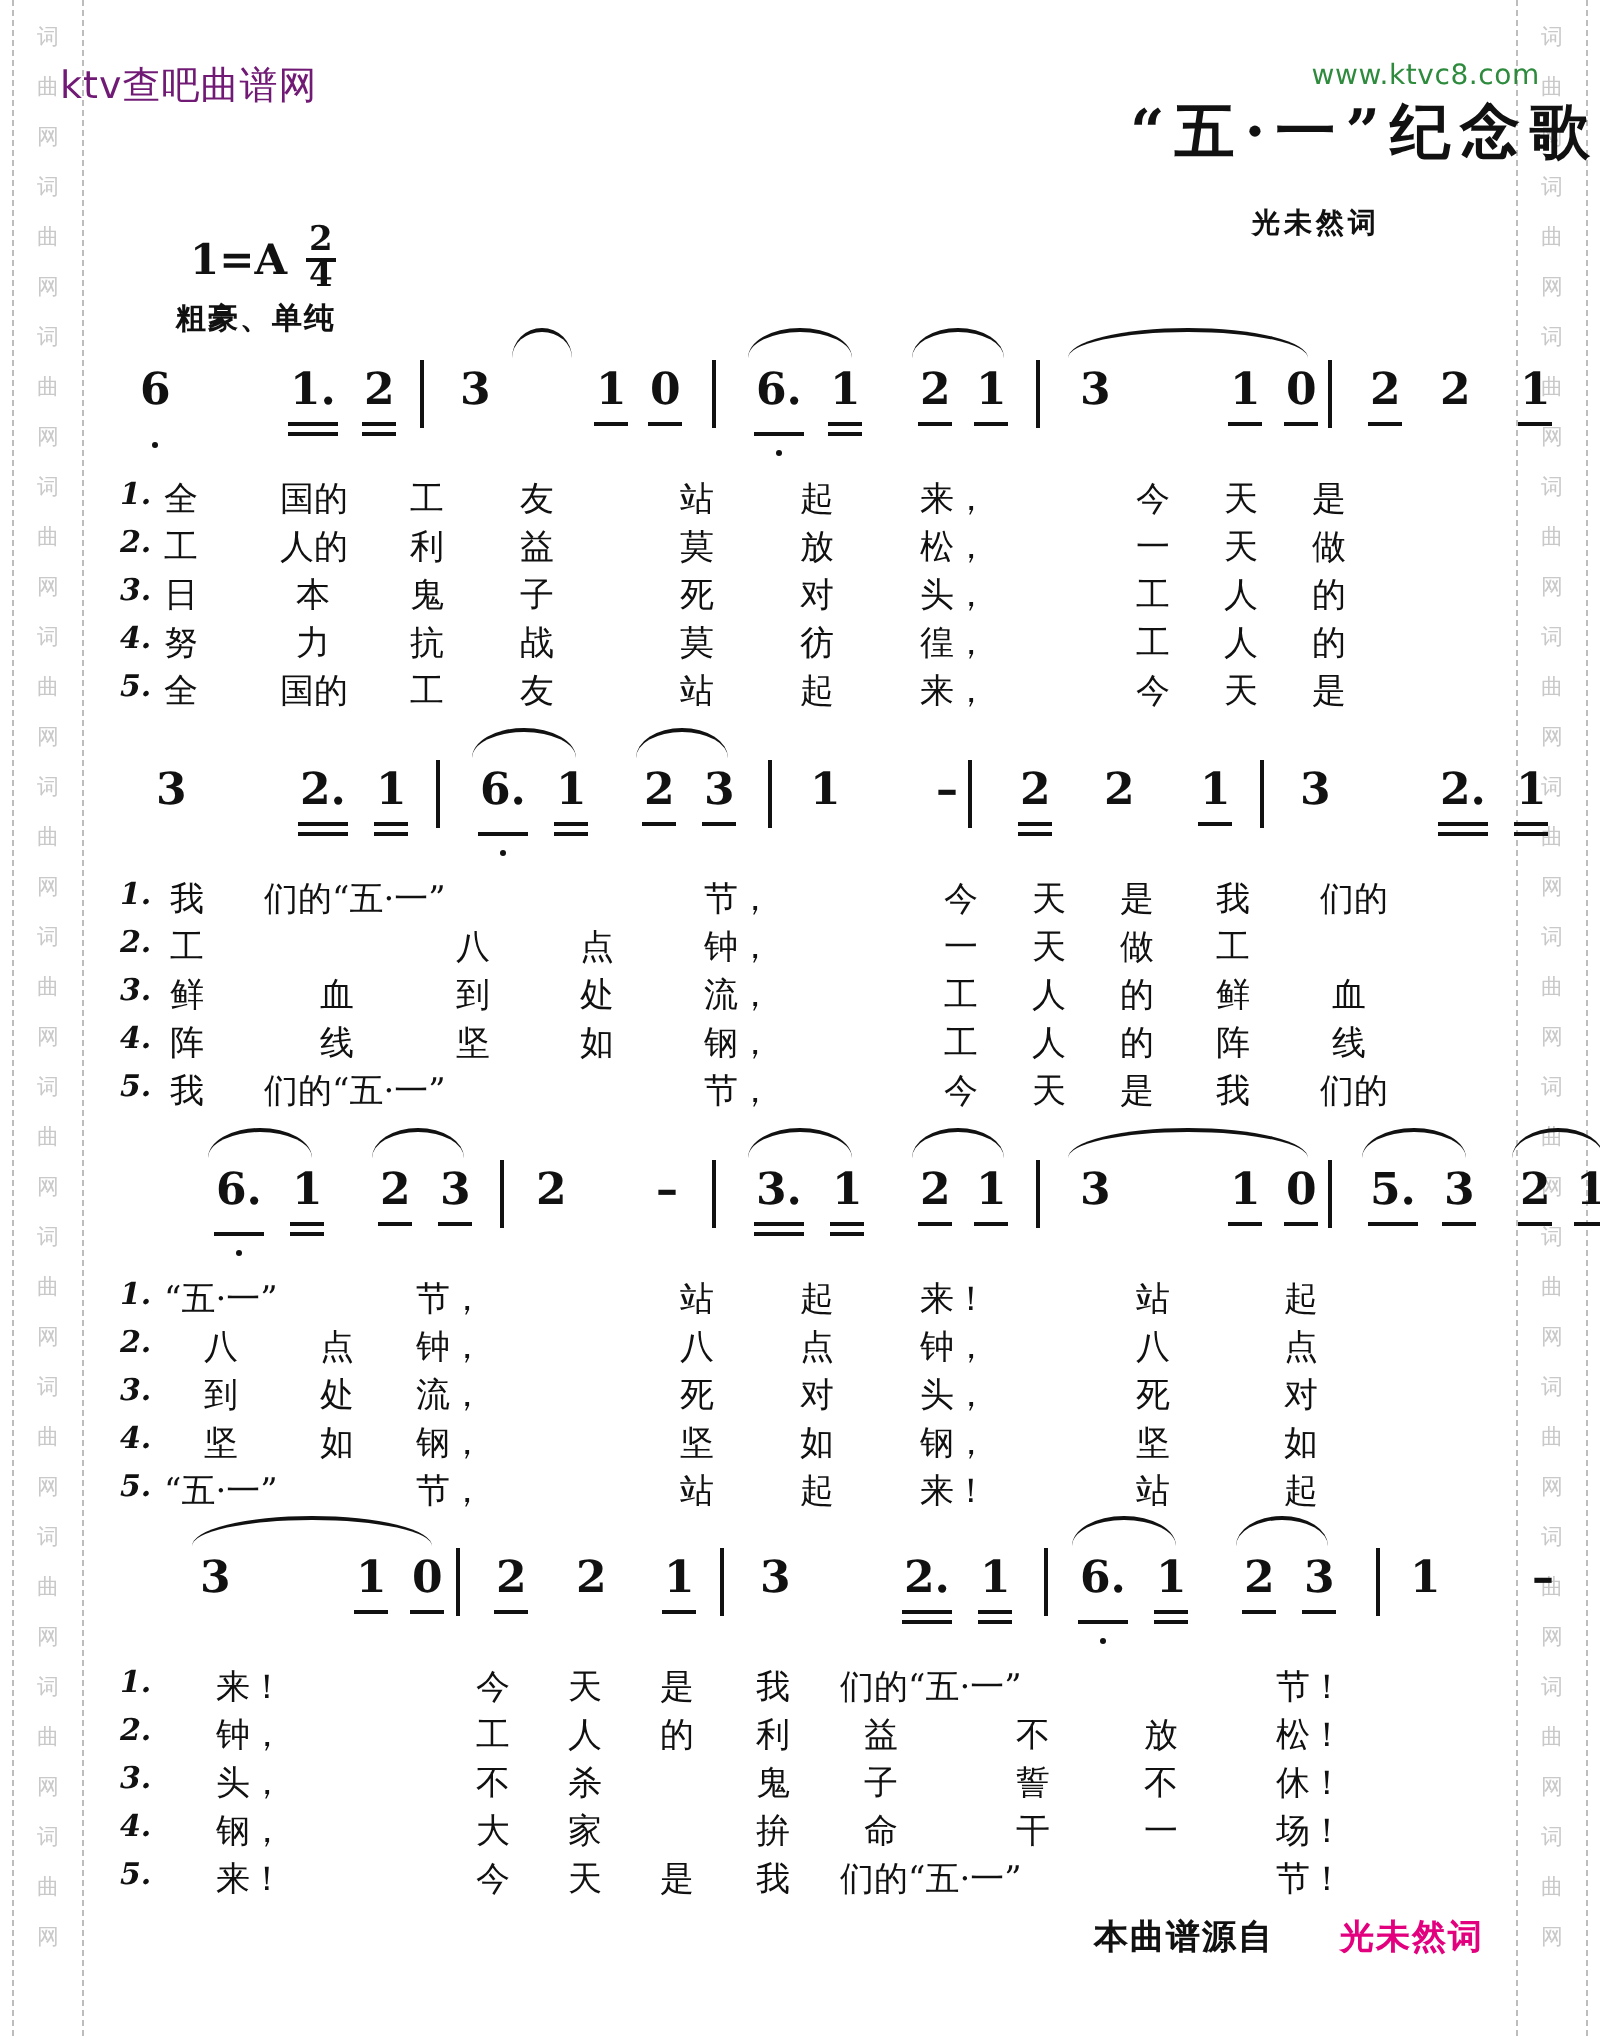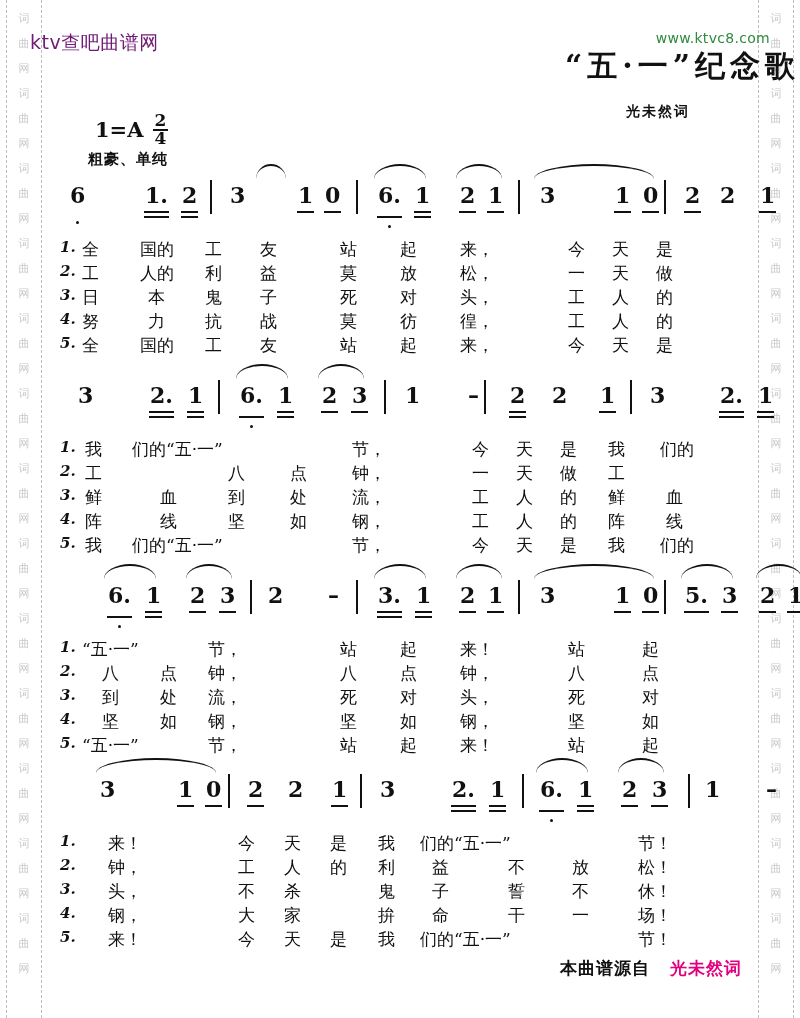--- a/index.html
+++ b/index.html
@@ -111,21 +111,21 @@
   }
   .syl{
     position:absolute;top:0;
     font-family:"DejaVu Serif","Liberation Serif",serif;
     font-size:17px;color:#111;white-space:nowrap;text-align:center;
   }
 
   
   .footer{
     position:absolute;right:58px;bottom:38px;
-    display:flex;align-items:center;gap:20px;
+    display:flex;align-items:center;gap:33px;
   }
   .footer .src{font-size:17px;font-weight:bold;color:#111;letter-spacing:1px;}
   .footer .brand{font-size:17px;font-weight:bold;color:#e3007f;letter-spacing:1px;}
 </style>
 </head>
 <body>
 
 <div class="rail left">
     <span>词</span>
     <span>曲</span>

